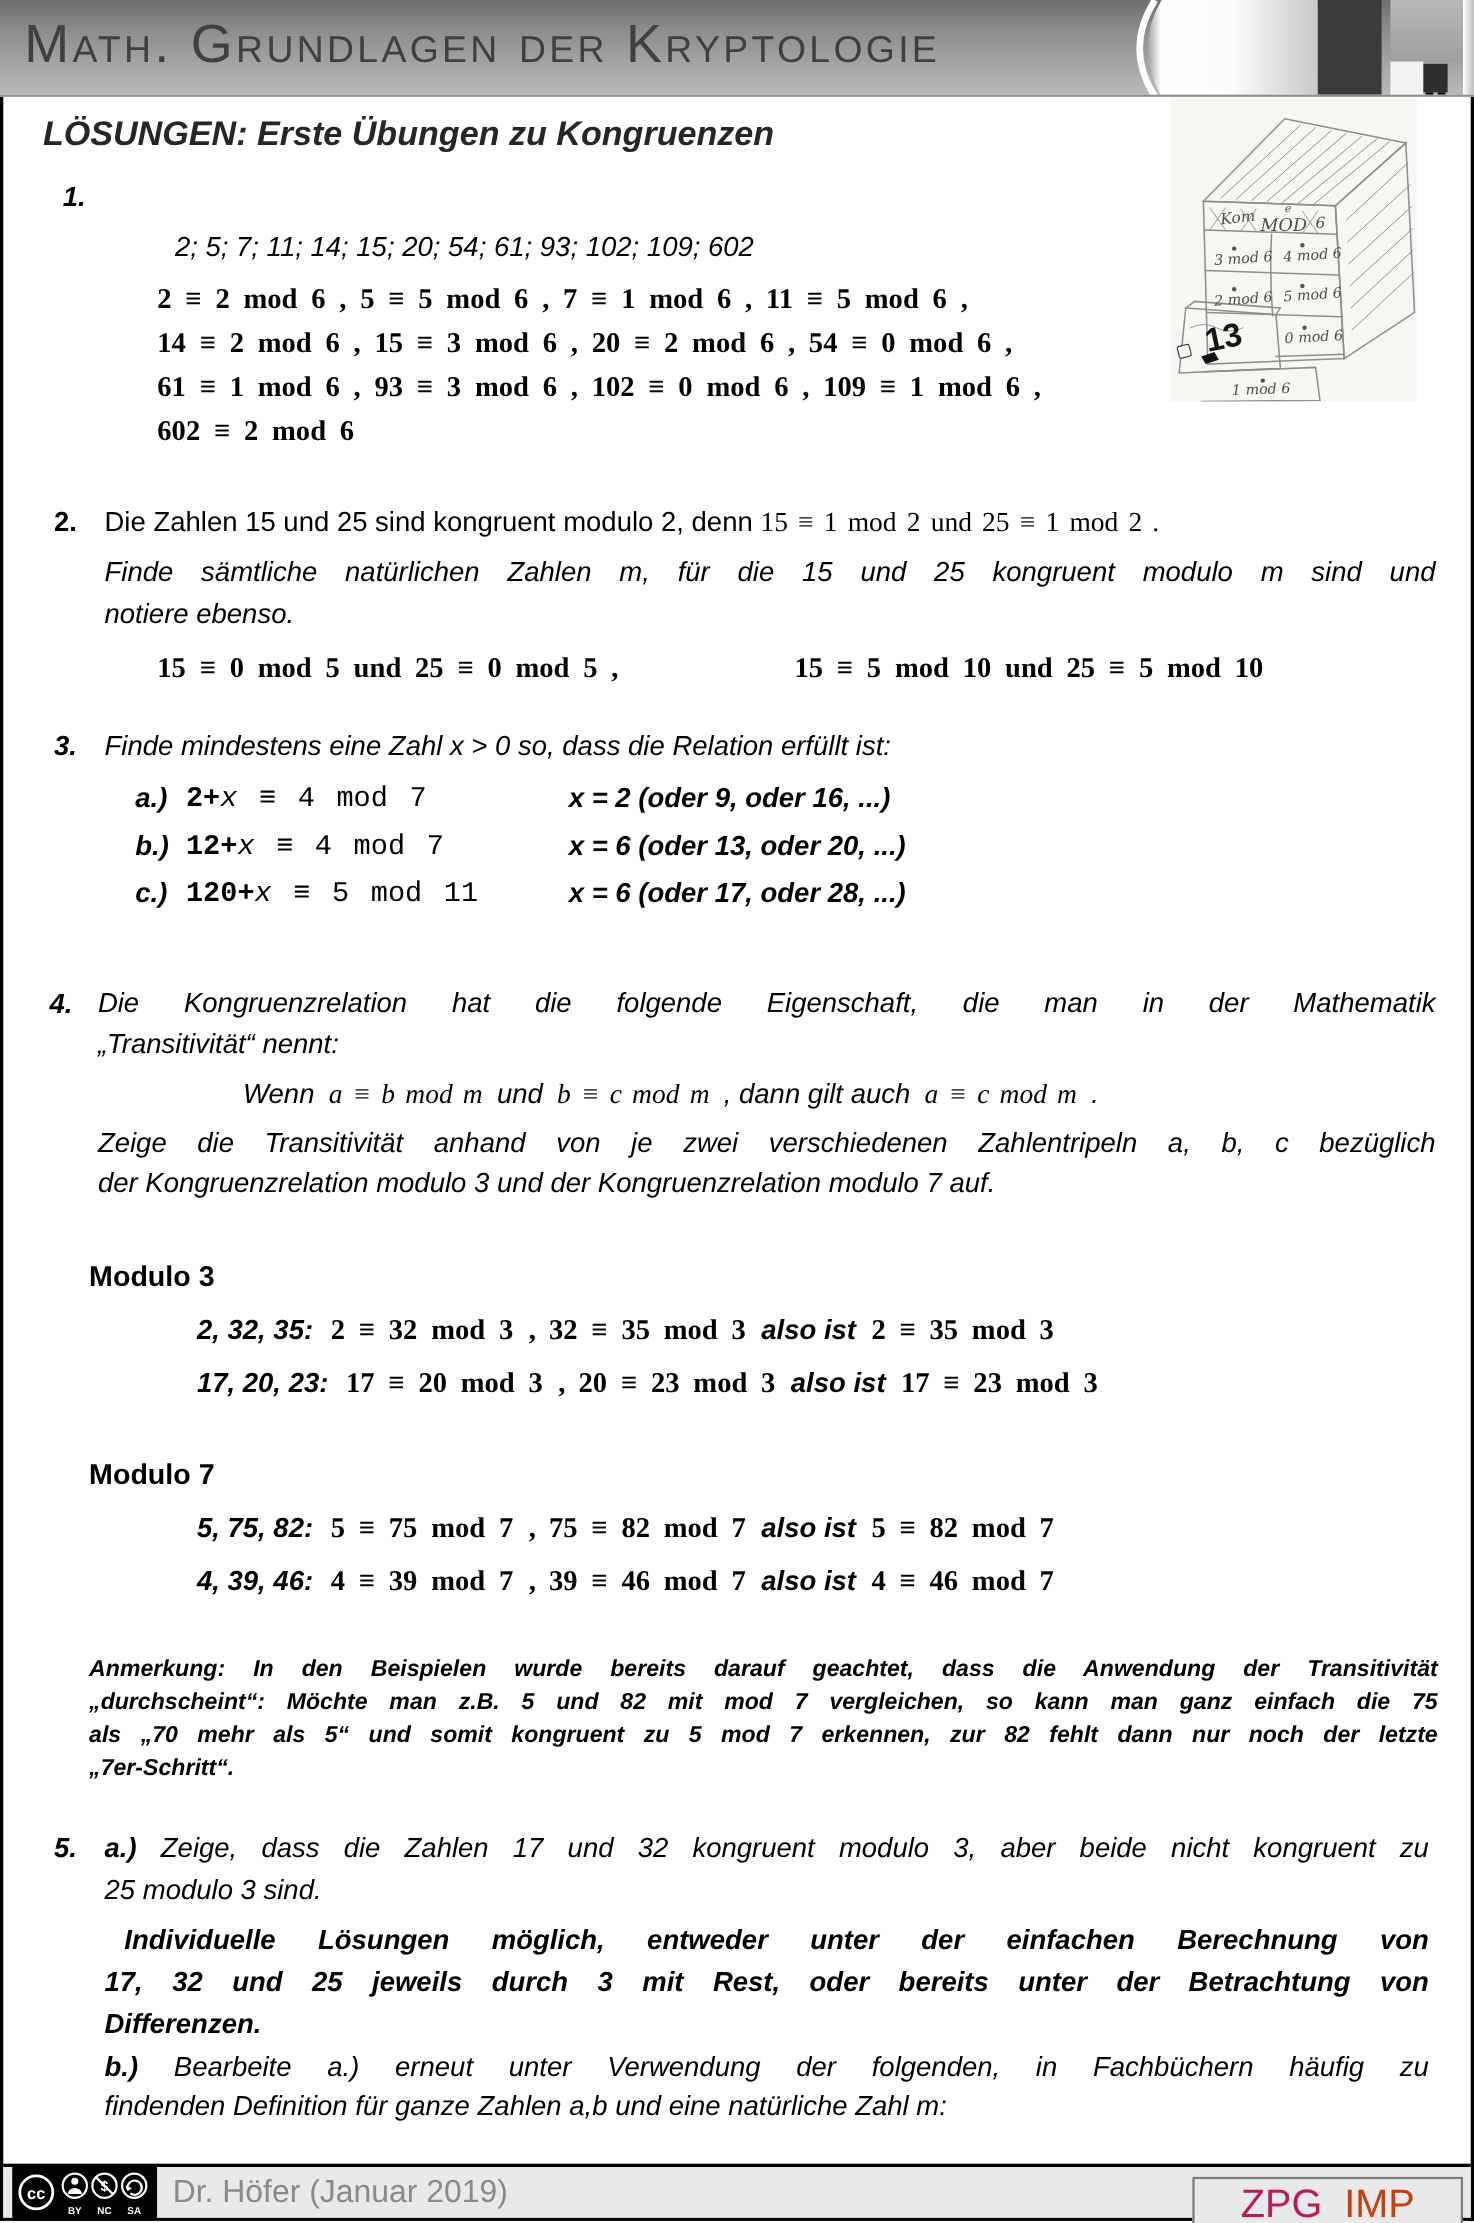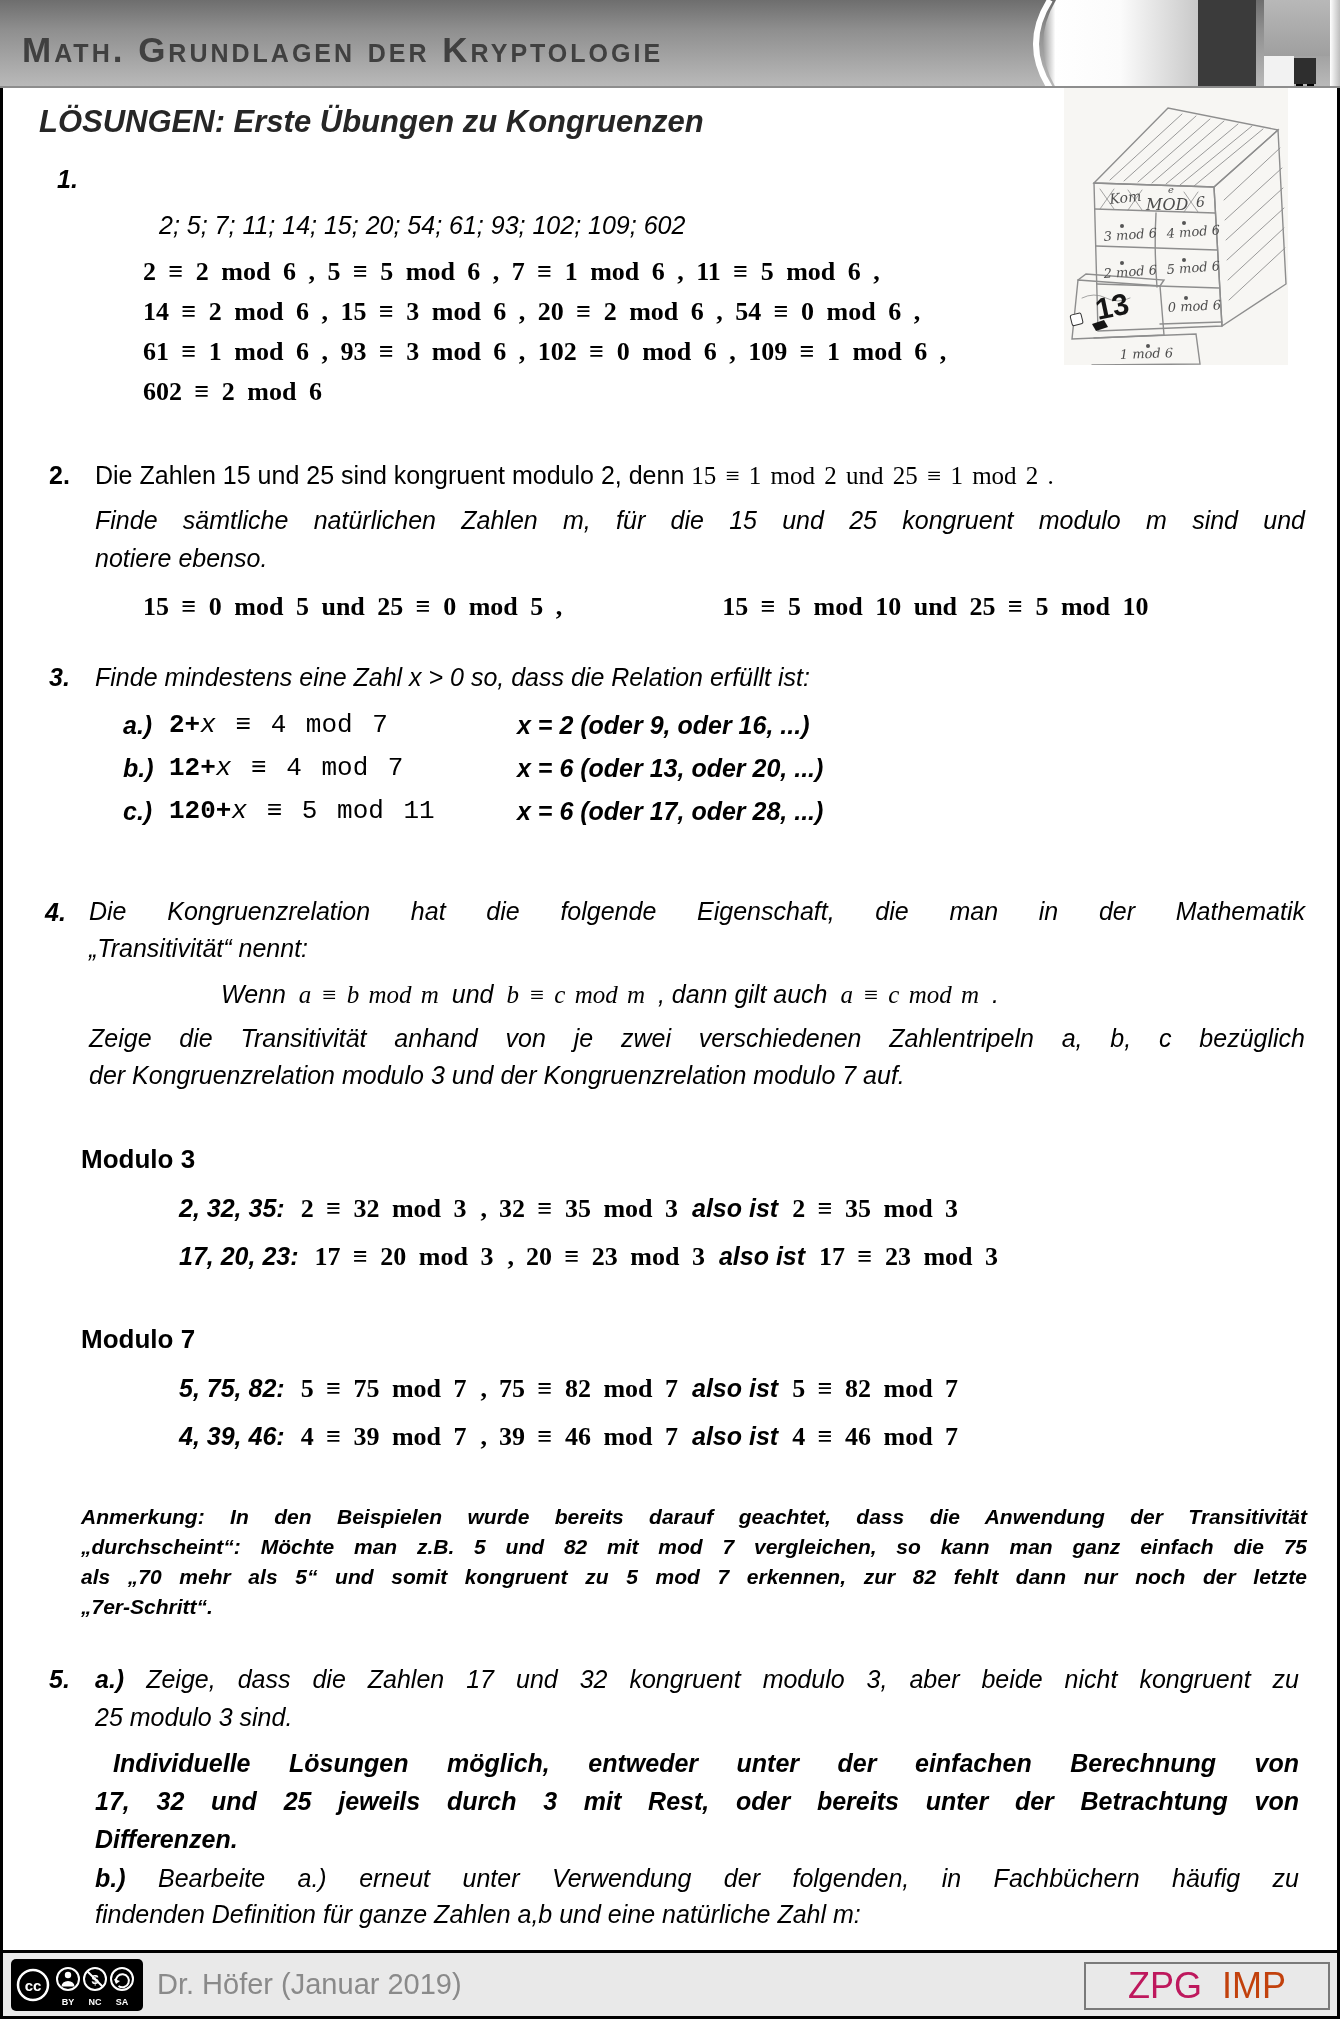--- a/index.html
+++ b/index.html
@@ -9,22 +9,22 @@
     font-family:"Liberation Sans", sans-serif;
     color:#000; overflow:hidden; position:relative;
   }
   
   .banner {
     height:88px; position:relative; overflow:hidden;
     background:linear-gradient(180deg,#6e6e6e 0%,#8f8f8f 35%,#b9b9b9 100%);
     border-bottom:2px solid #8d8d8d;
   }
   .banner h1 {
-    font-variant:small-caps; font-weight:bold; font-size:35px;
-    color:#404040; letter-spacing:3px; padding:32px 0 0 22px; line-height:1;
+    font-variant:small-caps; font-weight:normal; font-size:49px;
+    color:#404040; letter-spacing:3px; padding:16px 0 0 22px; line-height:1;
   }
   .banner-art { position:absolute; top:0; right:0; }
   
   .frame {
     height:1931px; border-left:3px solid #000; border-right:3px solid #000;
     border-bottom:3px solid #000; background:#fff;
     display:flex; flex-direction:column;
   }
   .content { flex:1; position:relative; padding:0 26px 0 36px; overflow:hidden; }
   
@@ -85,21 +85,21 @@
   .p5 .pbody { width:1204px; }
   .p5ans { margin-top:8px; font-weight:bold; font-style:italic; font-size:25px; line-height:38px; }
   .p5ans .ind { text-indent:18px; }
   .p5b { margin-top:2px; }
   .p5b .bi { line-height:36px; }
   
   .sketch { position:absolute; top:0; right:49px; }
   .skt { font-family:"DejaVu Serif",serif; font-style:italic; fill:#4d4d4d; }
   
   .footerbar {
-    height:66px; border-top:3px solid #000; background:#e9e9e9;
+    height:49px; border-top:3px solid #000; background:#e9e9e9;
     display:flex; align-items:center; padding:0 8px; position:relative;
   }
   .author { margin-left:14px; font-size:29px; color:#8a8a8a; }
   .zpg-box {
     position:absolute; right:7px; top:9px; width:246px; height:48px;
     border:2px solid #7a7a7a; background:#e9e9e9;
     display:flex; align-items:center; justify-content:center; font-size:36px;
   }
   .zpg-box .zpg { color:#be185d; }
   .zpg-box .imp { color:#c2410c; margin-left:20px; }

